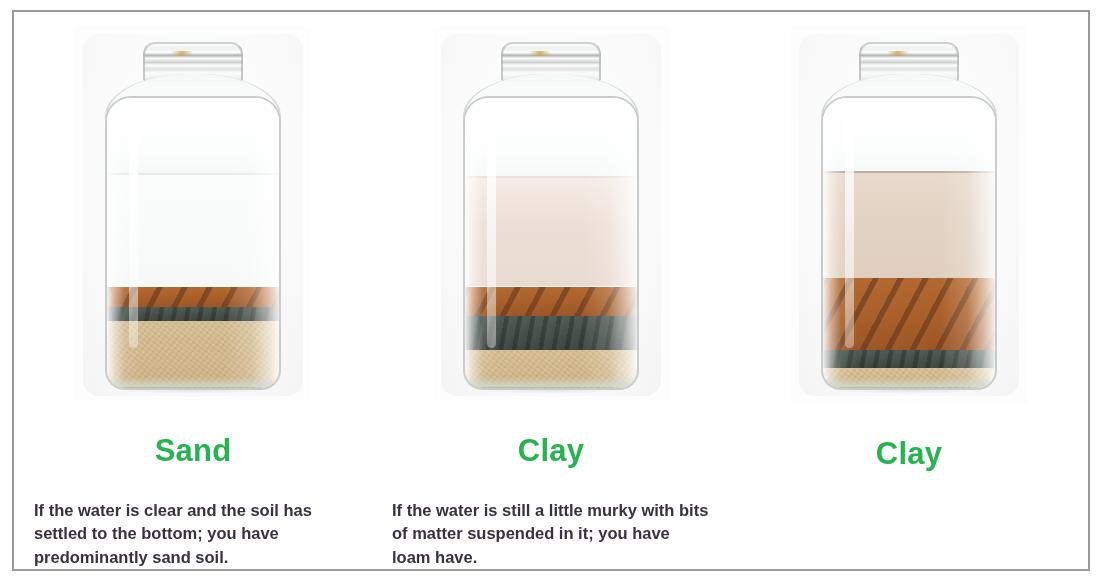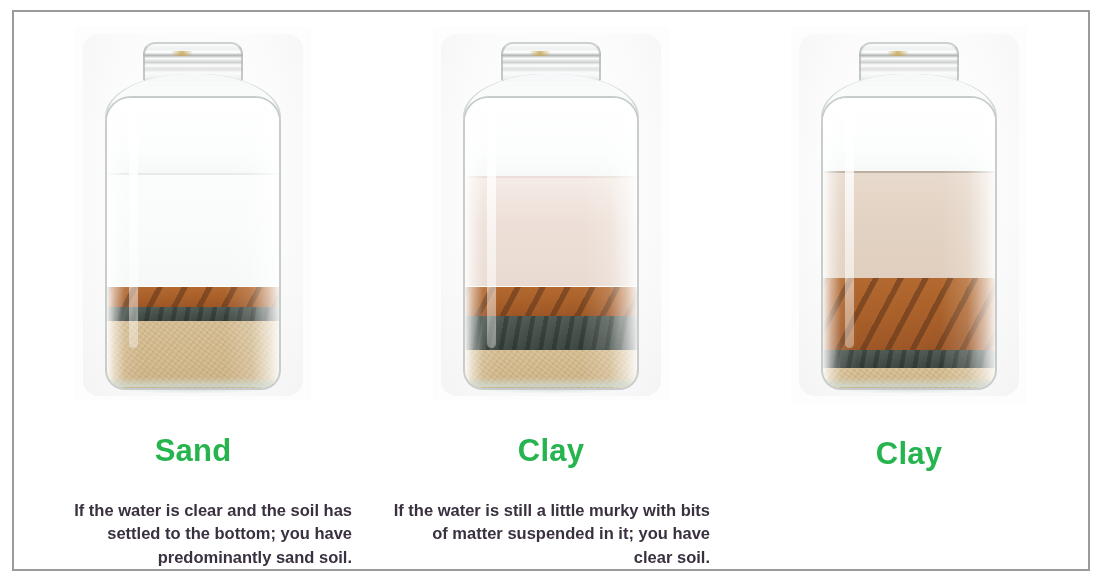--- a/index.html
+++ b/index.html
@@ -275,21 +275,21 @@
     line-height: 1;
   }
 
   .soil-desc {
     margin-top: 33px;
     width: 318px;
     font-size: 16.5px;
     font-weight: bold;
     line-height: 1.42;
     color: #3a3140;
-    text-align: right;
+    text-align: left;
   }
 </style>
 </head>
 <body>
 
 <div id="root">
   <div id="frame"></div>
 
   <div id="columns">
 
@@ -339,21 +339,21 @@
               <div class="layer layer-sand" style="top:87%;height:13%;"></div>
             </div>
             <div class="glass-gloss"></div>
             <div class="glass-streak"></div>
             <div class="jar-base-shine"></div>
           </div>
           <div class="jar-shadow"></div>
         </div>
       </div>
       <div class="soil-title">Clay</div>
-      <div class="soil-desc">If the water is still a little murky with bits of matter suspended in it; you have clear soil.</div>
+      <div class="soil-desc">If the water is still a little murky with bits of matter suspended in it; you have loam have.</div>
     </div>
 
     <div class="column">
       <div class="jar-photo">
         <div class="jar-card"></div>
         <div class="jar">
           <div class="jar-neck"></div>
           <div class="jar-rim-glint"></div>
           <div class="jar-shoulder"></div>
           <div class="jar-body">

